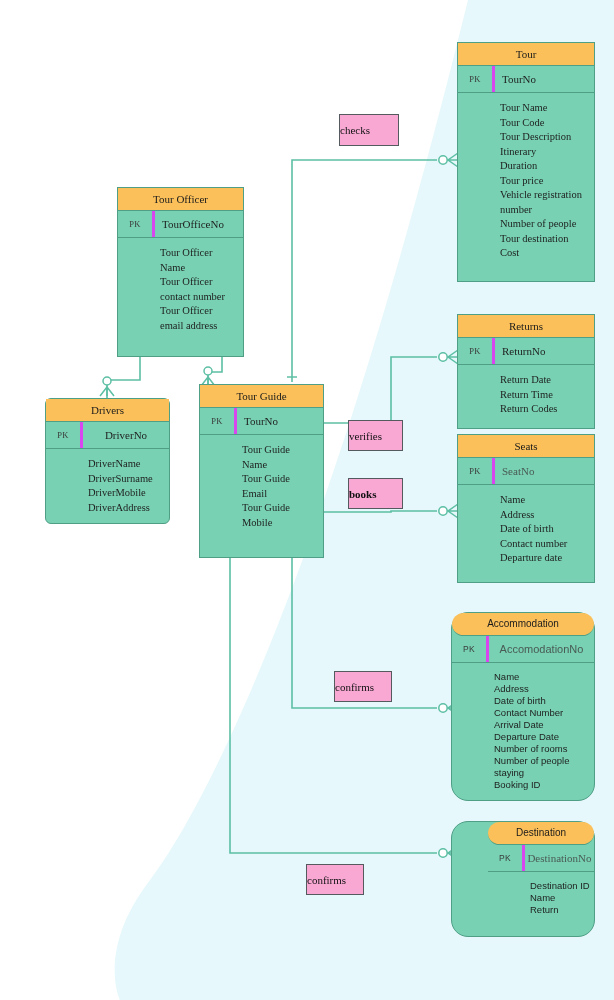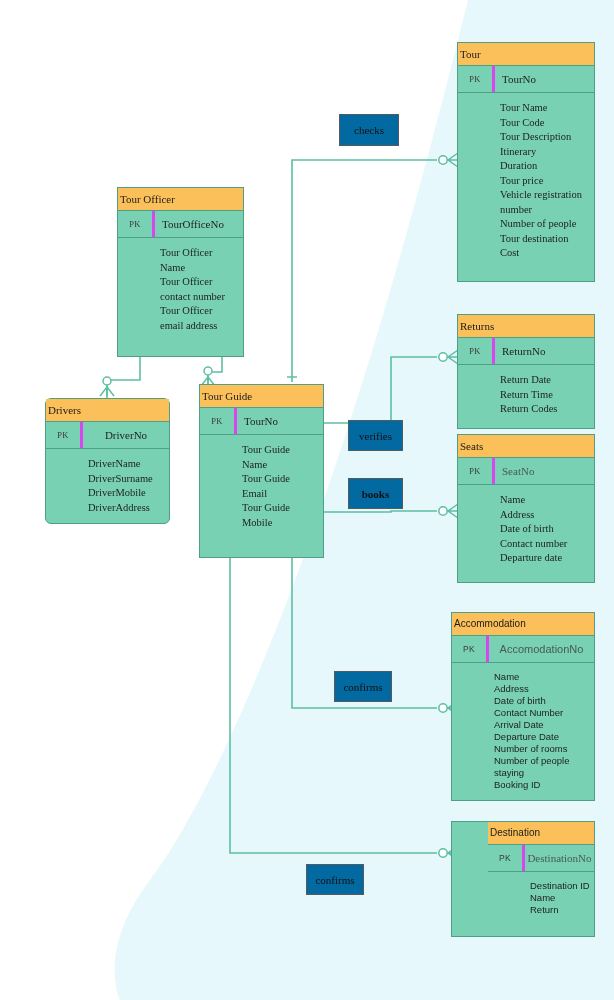--- a/index.html
+++ b/index.html
@@ -15,20 +15,21 @@
   .entity{
     position:absolute;
     box-sizing:border-box;
     border:1px solid #4f9e86;
     background:#77d1b2;
     font-family:"Liberation Serif", serif;
   }
   .entity .e-title{
     background:#fbc05a;
     border-bottom:1px solid #4f9e86;
+    text-align:center;
     font-size:11px;
     color:#1b1b1b;
     line-height:14px;
     padding:4px 2px;
   }
   .entity .e-pkrow{
     display:flex;
     border-bottom:1px solid #4f9e86;
     min-height:26px;
   }
@@ -64,30 +65,31 @@
     padding:8px 4px 8px 7px;
     font-size:10.5px;
     color:#1f1f1f;
     line-height:14.5px;
   }
   .entity .e-attrs div{white-space:nowrap;}
 
   
   .entity.sans, .entity.sans .e-title, .entity.sans .e-attrs{
     font-family:"Liberation Sans", sans-serif;
+    border-radius:17px;
   }
   .entity.sans .e-attrs{font-size:9.5px;line-height:12px;}
   .entity.sans .e-title{font-size:10px;}
 
   .rel{
     position:absolute;
     box-sizing:border-box;
-    background:#0369a1;
+    background:#f9a8d4;
     border:1px solid #555a5f;
-    display:flex;align-items:center;justify-content:center;
+    display:flex;align-items:center;justify-content:flex-start;
     font-family:"Liberation Serif", serif;
     font-size:11px;
     color:#111;
     z-index:6;
   }
 </style>
 </head>
 <body>
 
 <div id="canvas" style="background: rgb(255, 255, 255);">

